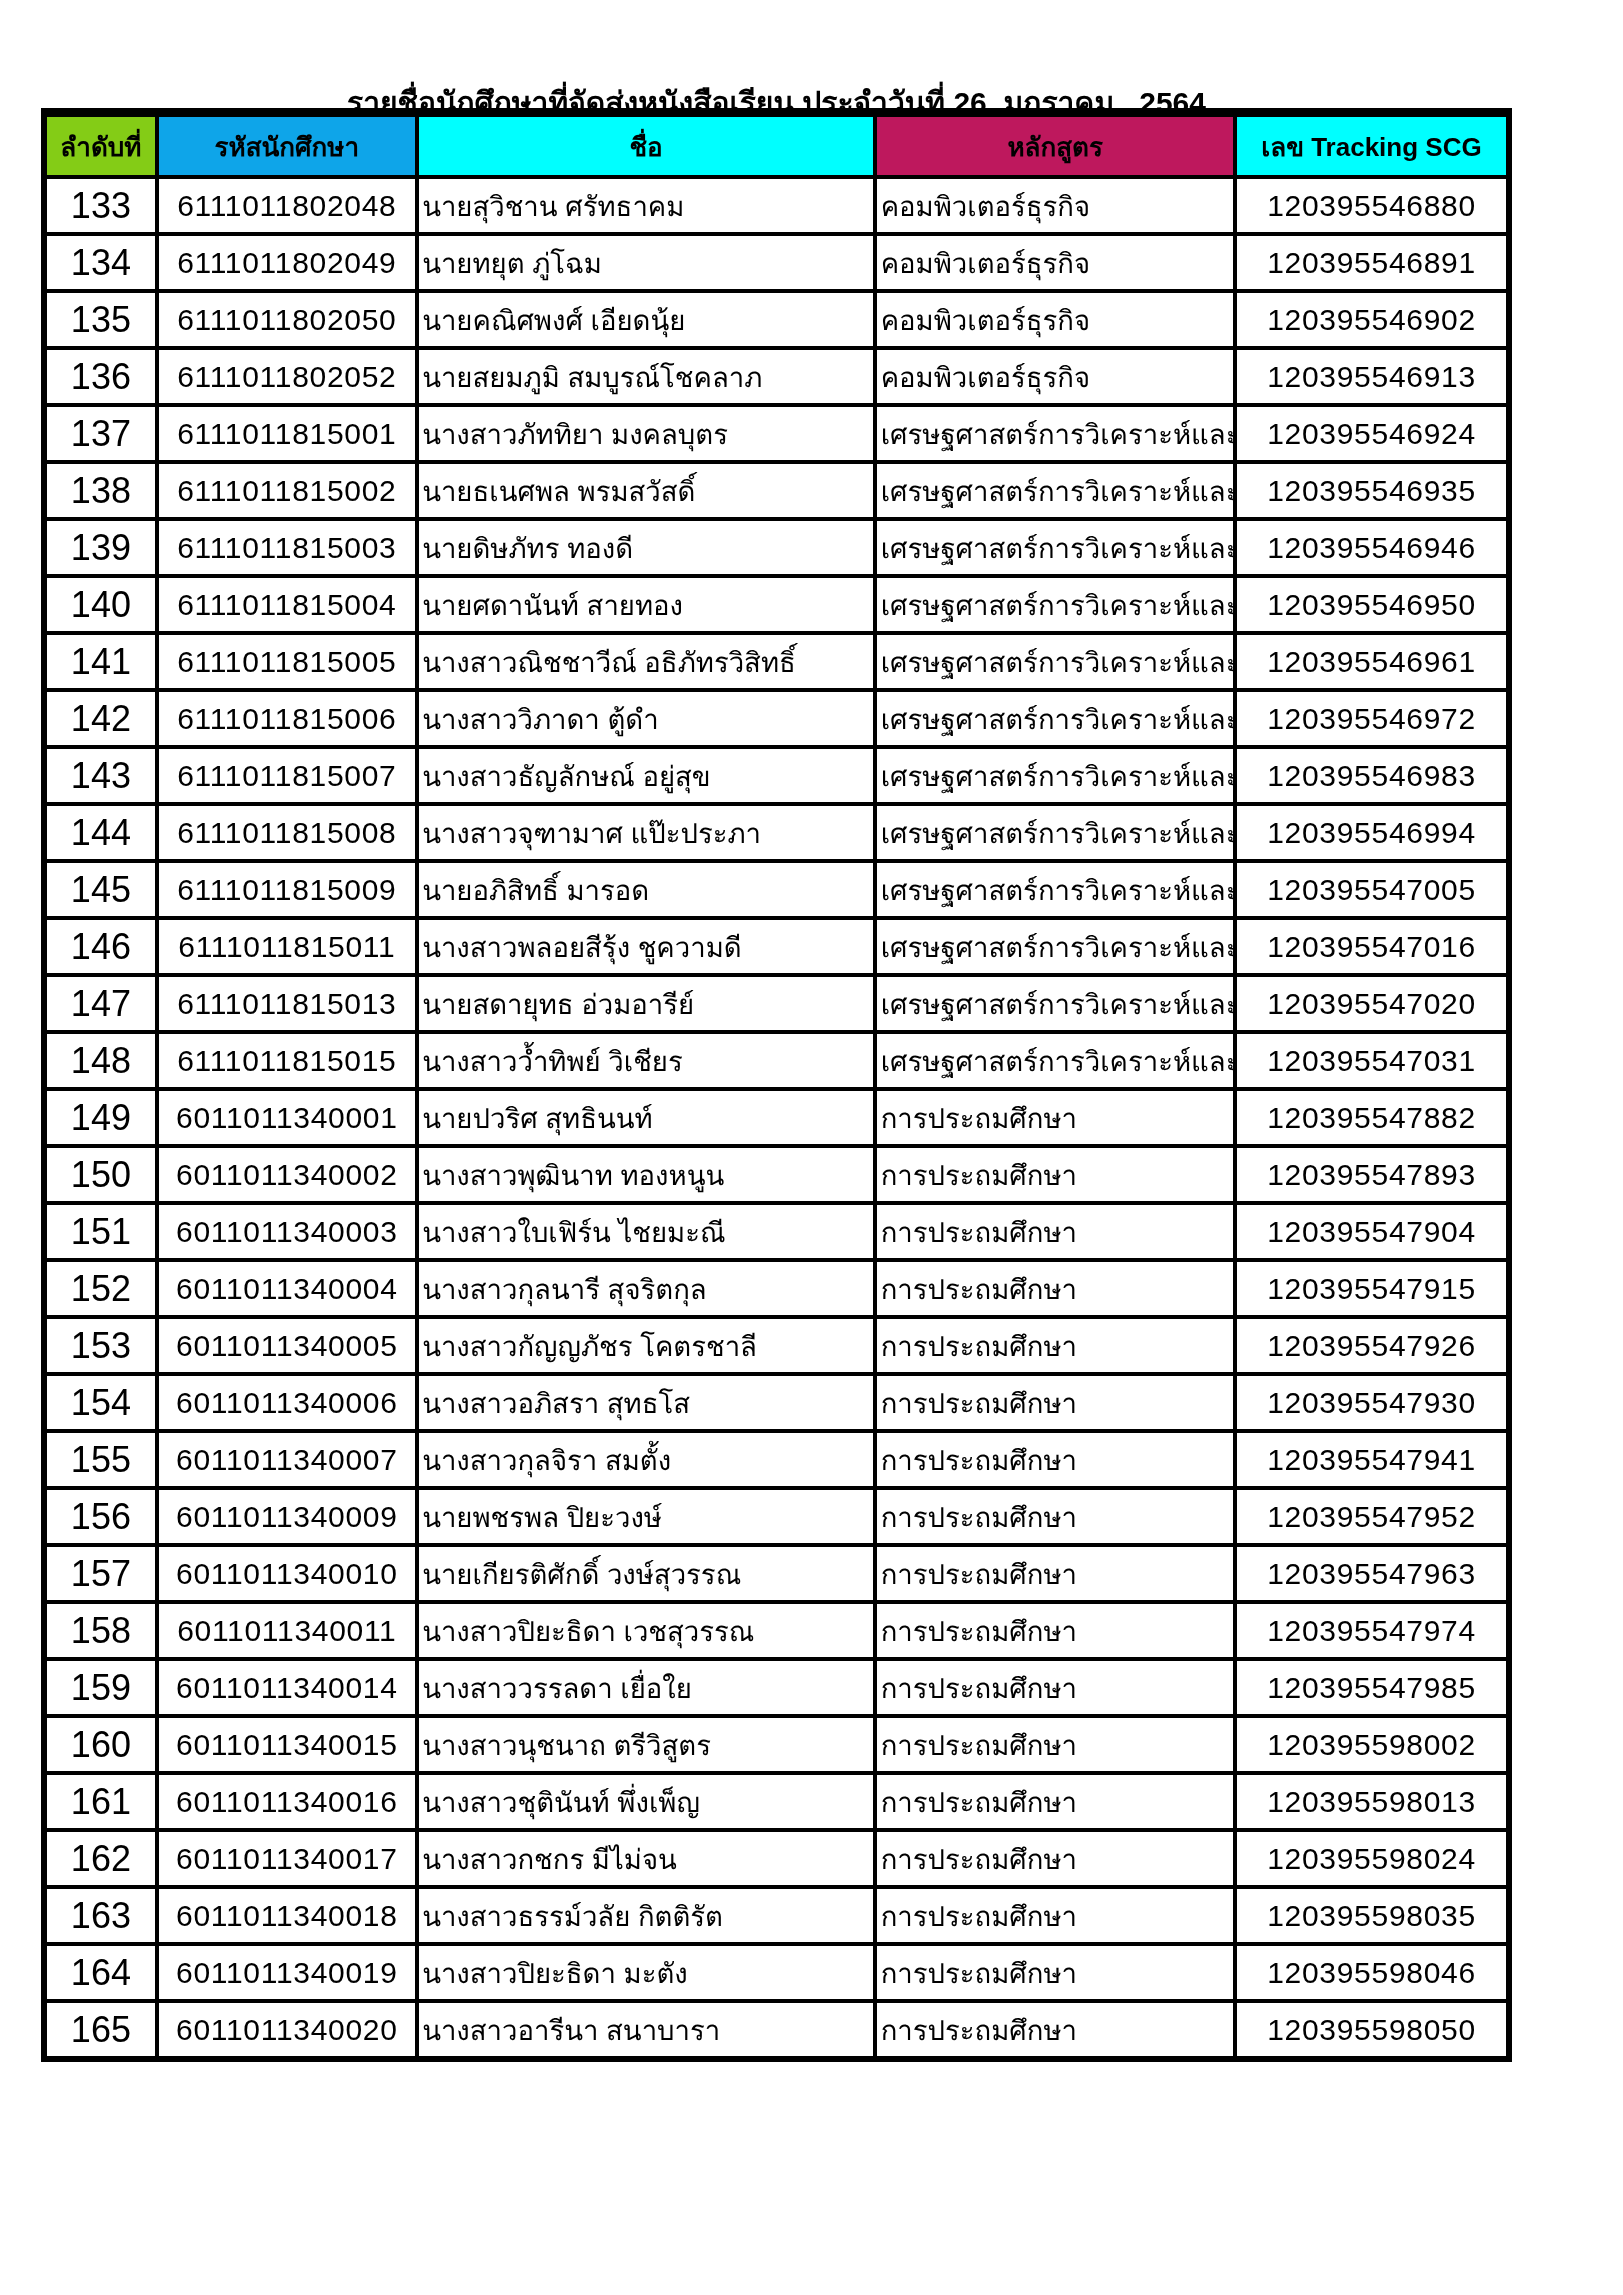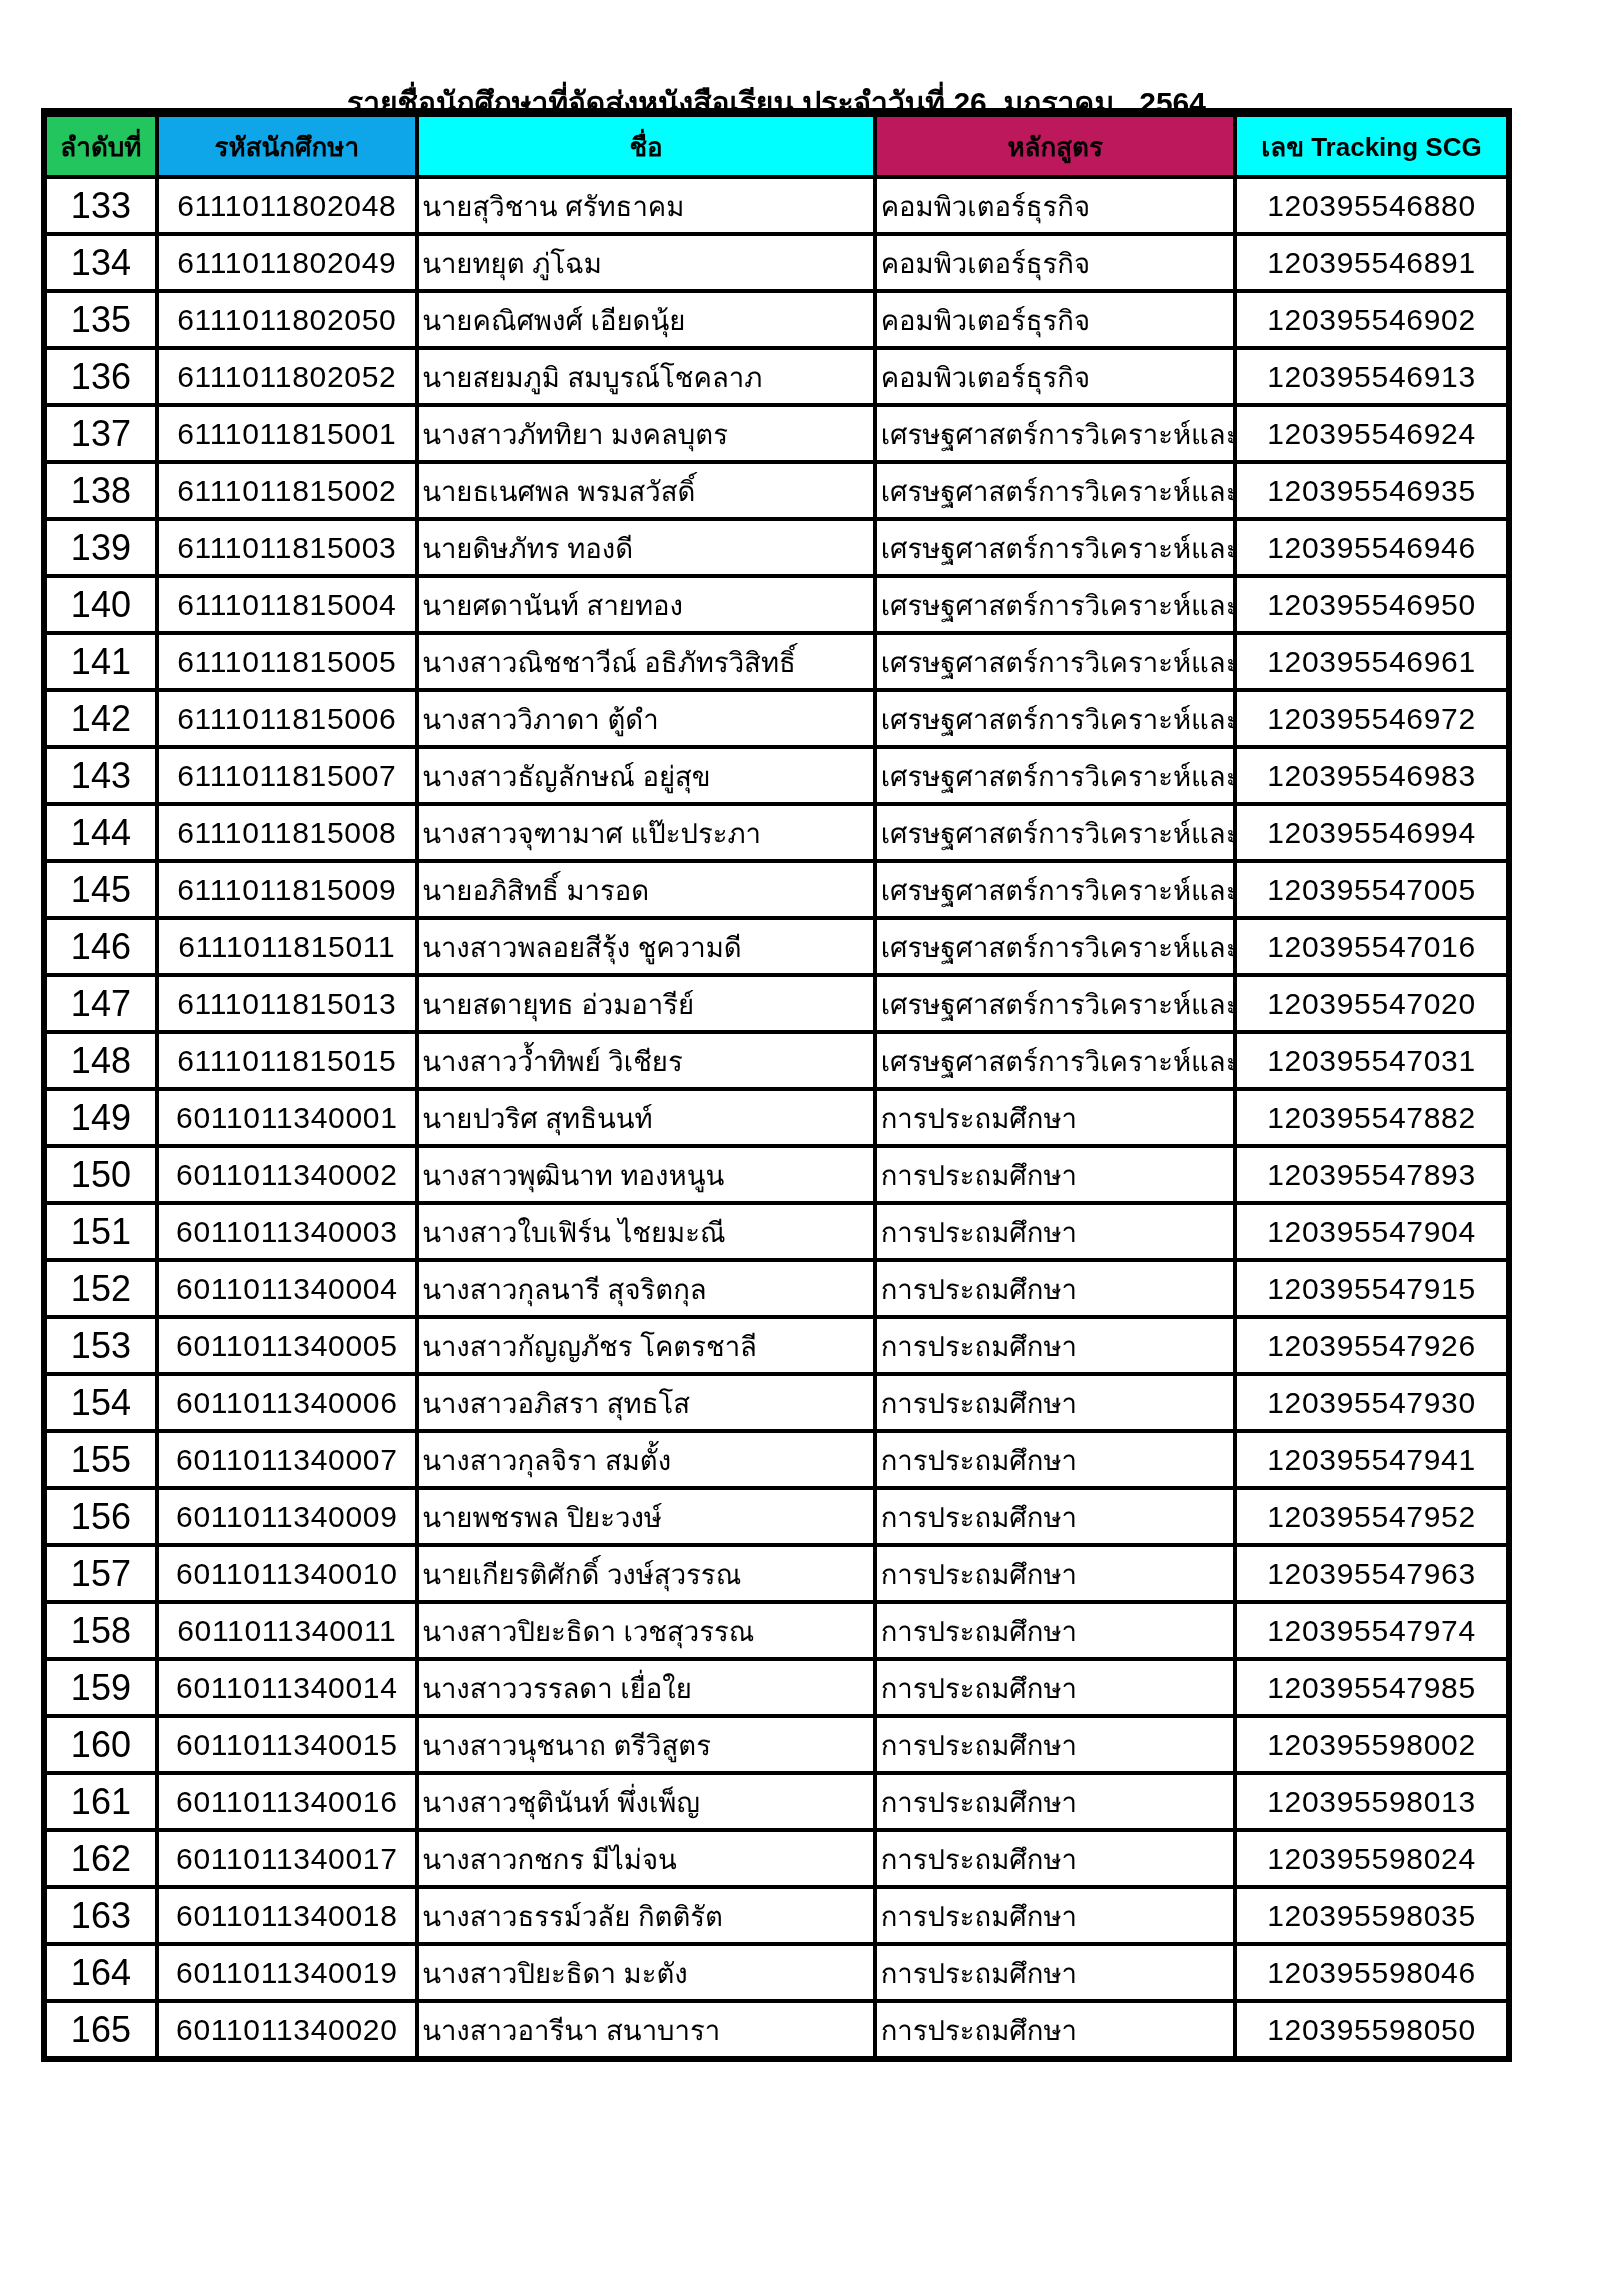--- a/index.html
+++ b/index.html
@@ -64,21 +64,21 @@
   <table id="student-table">
     <colgroup>
       <col style="width:7.7%">
       <col style="width:17.75%">
       <col style="width:31.3%">
       <col style="width:24.55%">
       <col style="width:18.7%">
     </colgroup>
     <thead>
       <tr>
-        <th style="background: #22c55e;">ลำดับที่</th>
+        <th style="background: #84cc16;">ลำดับที่</th>
         <th style="background: #0ea5e9; text-align: center;">รหัสนักศึกษา</th>
         <th style="background: rgb(0, 255, 255);">ชื่อ</th>
         <th style="background: #be185d;">หลักสูตร</th>
         <th style="background: rgb(0, 255, 255);">เลข Tracking SCG</th>
       </tr>
     </thead>
     <tbody>
         <tr>
           <td class="c-no">133</td>
           <td class="c-id">6111011802048</td>

